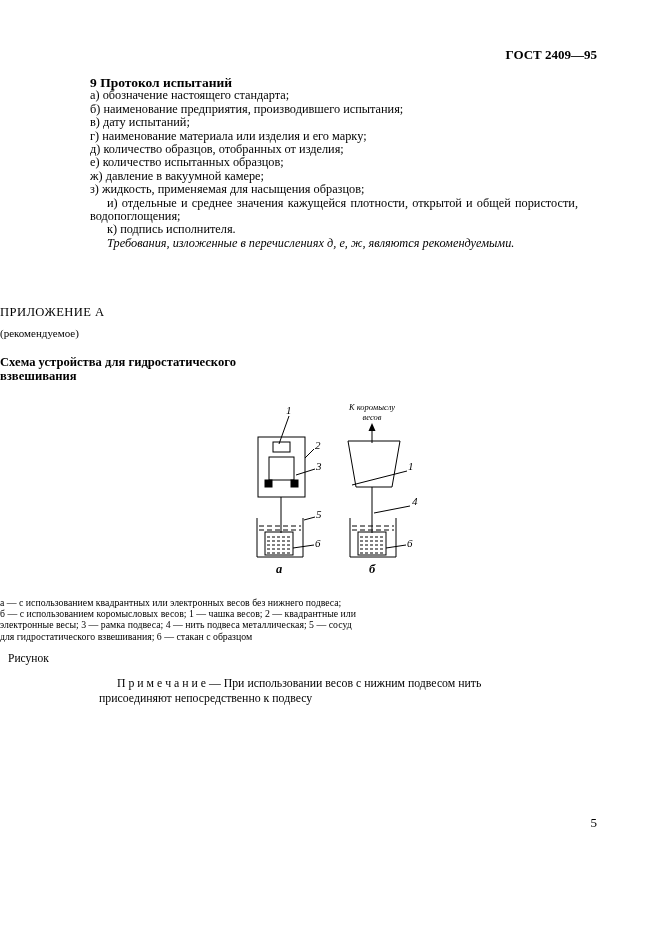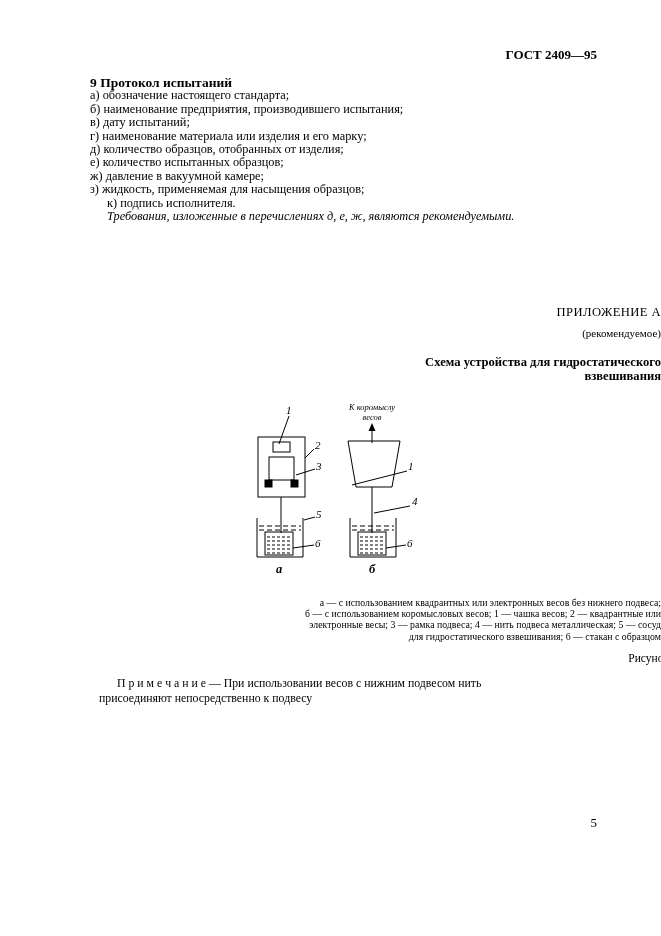--- a/index.html
+++ b/index.html
@@ -13,21 +13,21 @@
   }
   .content {
     position:absolute; left:90px; top:76px; width:488px;
     font-size:12.3px; line-height:13.4px;
   }
   .sec-title { font-size:13.5px; font-weight:bold; margin:0 0 0 0; }
   .para { margin:0; }
   .indent { text-indent:17px; }
   .justify-indent { text-indent:17px; text-align:justify; }
   .italic { font-style:italic; }
-  .centerline { position:absolute; left:0; width:100%; text-align:right; }
+  .centerline { position:absolute; left:0; width:100%; text-align:left; }
   .appendix-title { top:305px; font-size:12.6px; letter-spacing:0.4px; }
   .appendix-sub { top:327px; font-size:11px; }
   .scheme-title { top:355px; font-size:12.6px; font-weight:bold; line-height:14px; }
   .diagram-wrap { position:absolute; left:245px; top:400px; width:185px; height:180px; }
   svg text { font-family:"Liberation Serif", serif; fill:#000; }
   .callout-num { font-size:11px; font-style:italic; }
   .variant-letter { font-size:12.5px; font-style:italic; font-weight:bold; }
   .beam-label { font-size:8.5px; font-style:italic; }
   .caption { top:597px; font-size:9.8px; line-height:11.2px; }
   .figure-label { top:652px; font-size:11.5px;padding-left:8px; }
@@ -48,20 +48,21 @@
   <div class="content">
     <h2 class="sec-title">9 Протокол испытаний</h2>
     <div class="item">а) обозначение настоящего стандарта;</div>
     <div class="item">б) наименование предприятия, производившего испытания;</div>
     <div class="item">в) дату испытаний;</div>
     <div class="item">г) наименование материала или изделия и его марку;</div>
     <div class="item">д) количество образцов, отобранных от изделия;</div>
     <div class="item">е) количество испытанных образцов;</div>
     <div class="item">ж) давление в вакуумной камере;</div>
     <div class="item">з) жидкость, применяемая для насыщения образцов;</div>
+    <div class="item justify-indent">и) отдельные и среднее значения кажущейся плотности, открытой и общей пористости, водопоглощения;</div>
     <div class="item indent">к) подпись исполнителя.</div>
     <p class="para indent italic">Требования, изложенные в перечислениях д, е, ж, являются рекомендуемыми.</p>
   </div>
 
   <div class="centerline appendix-title">ПРИЛОЖЕНИЕ А</div>
   <div class="centerline appendix-sub">(рекомендуемое)</div>
 
   <div class="centerline scheme-title">
     <div>Схема устройства для гидростатического</div>
     <div>взвешивания</div>

